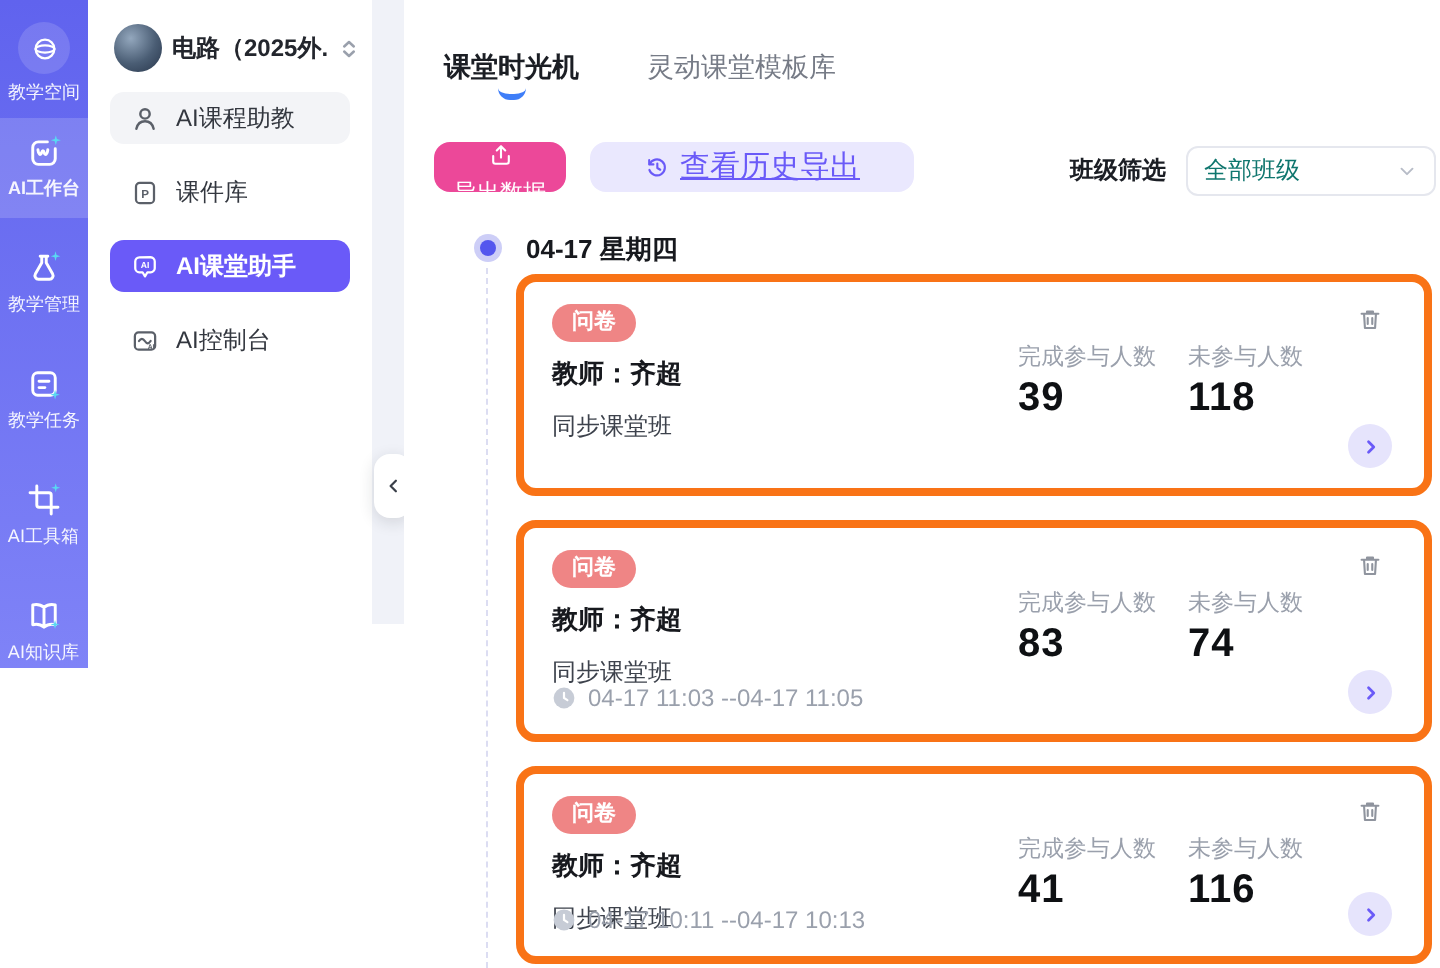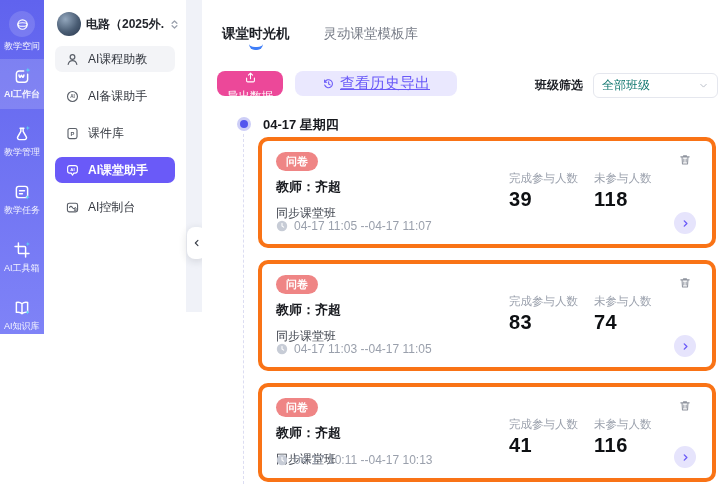--- a/index.html
+++ b/index.html
@@ -181,29 +181,20 @@
         <svg width="15" height="15" viewBox="0 0 16 16" fill="none" stroke="#5b6069" stroke-width="1.3" stroke-linecap="round">
           <circle cx="8" cy="5.3" r="2.5"></circle>
             <path d="M3.4 13.2c.6-2.7 2.4-4 4.6-4s4 1.3 4.6 4"></path>
         </svg>
       </span>
       <span>AI课程助教</span>
     </div>
     <div class="side-item">
       <span>
         <svg width="15" height="15" viewBox="0 0 16 16" fill="none" stroke="#5b6069" stroke-width="1.2">
-          <circle cx="8" cy="8" r="5.3"></circle>
-          <text x="8" y="10" font-size="5" text-anchor="middle" fill="#5b6069" stroke="none" font-weight="bold" font-family="Liberation Sans, sans-serif">AI</text>
-        </svg>
-      </span>
-      <span>AI备课助手</span>
-    </div>
-    <div class="side-item">
-      <span>
-        <svg width="15" height="15" viewBox="0 0 16 16" fill="none" stroke="#5b6069" stroke-width="1.2">
           <rect x="3.2" y="2.6" width="9.6" height="10.8" rx="2"></rect>
           <text x="8" y="10.4" font-size="6.2" text-anchor="middle" fill="#5b6069" stroke="none" font-weight="bold" font-family="Liberation Sans, sans-serif">P</text>
         </svg>
       </span>
       <span>课件库</span>
     </div>
     <div class="side-item active">
       <span>
         <svg width="15" height="15" viewBox="0 0 16 16" fill="none" stroke="#fff" stroke-width="1.2" stroke-linejoin="round">
           <path d="M2.8 5a2.2 2.2 0 0 1 2.2-2.2h6A2.2 2.2 0 0 1 13.2 5v3.6a2.2 2.2 0 0 1-2.2 2.2H9.3L8 13 6.7 10.8H5A2.2 2.2 0 0 1 2.8 8.6Z"></path>
@@ -297,29 +288,20 @@
         <div class="teacher">教师：齐超</div>
         <div class="stat s1">
           <div class="stat-label">完成参与人数</div>
           <div class="stat-value">39</div>
         </div>
         <div class="stat s2">
           <div class="stat-label">未参与人数</div>
           <div class="stat-value">118</div>
         </div>
         <div class="cls">同步课堂班</div>
-        <div class="time-row">
-          <span>
-            <svg width="12" height="12" viewBox="0 0 12 12">
-              <circle cx="6" cy="6" r="5.2" fill="#c7ccd6"></circle>
-              <path d="M6 3.4V6l1.7 1.1" stroke="#fff" stroke-width="1.1" fill="none" stroke-linecap="round"></path>
-            </svg>
-          </span>
-          <span>04-17 11:05 --04-17 11:07</span>
-        </div>
         <button class="chev-btn">
           <span>
             <svg width="11" height="11" viewBox="0 0 16 16" fill="none" stroke="#6a5af8" stroke-width="2" stroke-linecap="round" stroke-linejoin="round">
               <path d="M6.2 4.2 10 8l-3.8 3.8"></path>
             </svg>
           </span>
         </button>
       </div>
 
       <div class="card">

